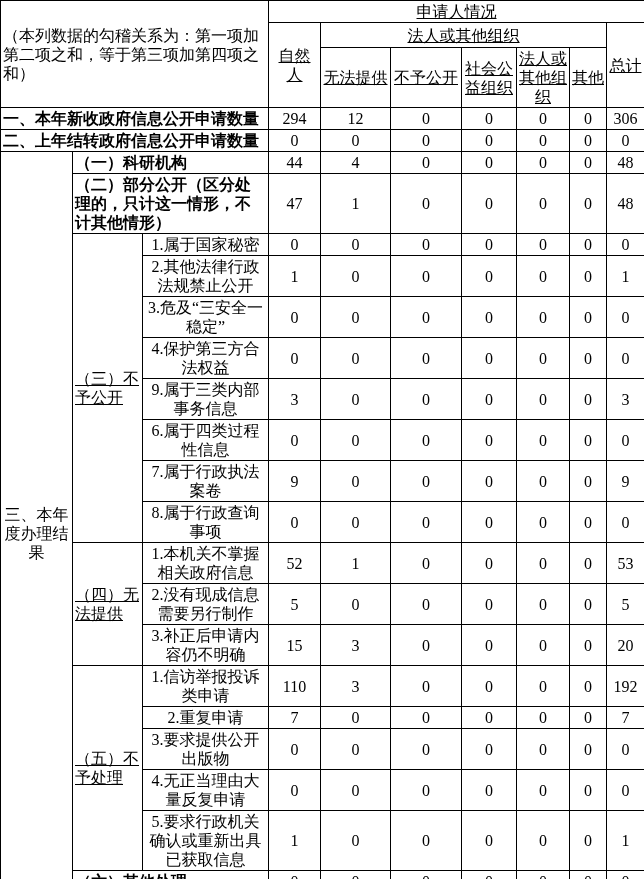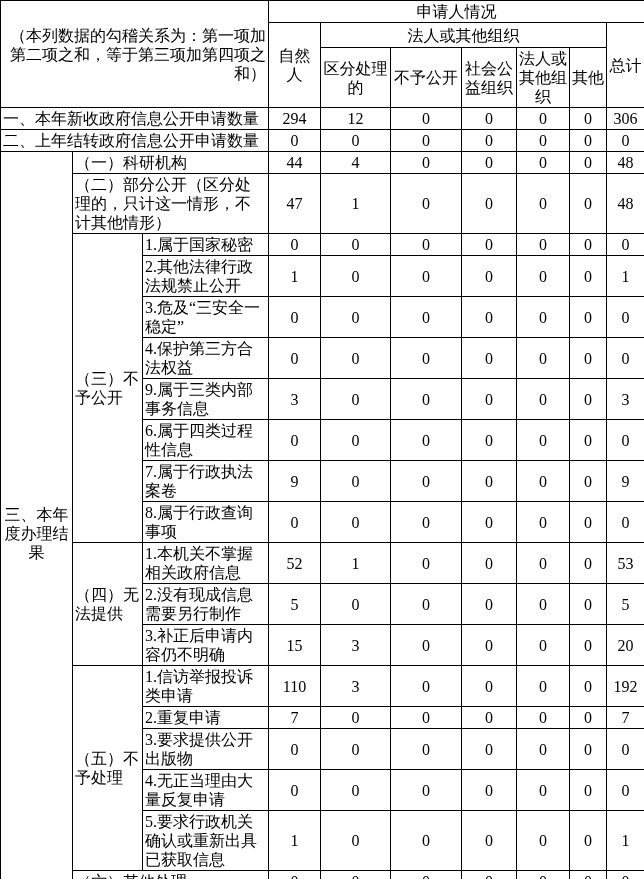--- a/index.html
+++ b/index.html
@@ -22,45 +22,48 @@
     line-height: 19px;
     vertical-align: middle;
     color: #000000;
     padding: 1px 2px;
     overflow: hidden;
   }
   
   td.hdr {
     text-align: center;
     padding: 1px 0;
+    text-decoration: underline;
   }
   tr.h1 { height: 22px; }
   tr.h2 { height: 25px; margin-top: 12px; }
   tr.h3 { height: 43px; }
   
   td.note {
-    text-align: right;
+    text-align: left;
     padding: 0 4px;
     vertical-align: middle;
   }
   
   td.lbl {
     text-align: left;
     padding: 1px 2px 1px 3px;
+    font-weight: bold;
   }
   
   td.sub {
-    text-align: left;
+    text-align: center;
     padding: 1px 5px 1px 3px;
   }
   
   td.grp {
     text-align: left;
     padding: 1px 2px;
     vertical-align: middle;
+    text-decoration: underline;
   }
   
   td.vert {
     text-align: center;
     padding: 1px 2px;
     vertical-align: middle;
   }
   
   td.num {
     text-align: center;
@@ -89,21 +92,21 @@
       <tr class="h1">
     <td class="note" colspan="3" rowspan="3">（本列数据的勾稽关系为：第一项加第二项之和，等于第三项加第四项之和）</td>
     <td class="hdr" colspan="7">申请人情况</td>
   </tr>
   <tr class="h2">
     <td class="hdr" rowspan="2">自然人</td>
     <td class="hdr" colspan="5">法人或其他组织</td>
     <td class="hdr" rowspan="2">总计</td>
   </tr>
   <tr class="h3">
-    <td class="hdr">区分处理的</td>
+    <td class="hdr">无法提供</td>
     <td class="hdr">不予公开</td>
     <td class="hdr">社会公益组织</td>
     <td class="hdr">法人或其他组织</td>
     <td class="hdr">其他</td>
   </tr>
 
   <tr class="single">
     <td class="lbl" colspan="3">一、本年新收政府信息公开申请数量</td>
   <td class="num">294</td>
         <td class="num">12</td>

